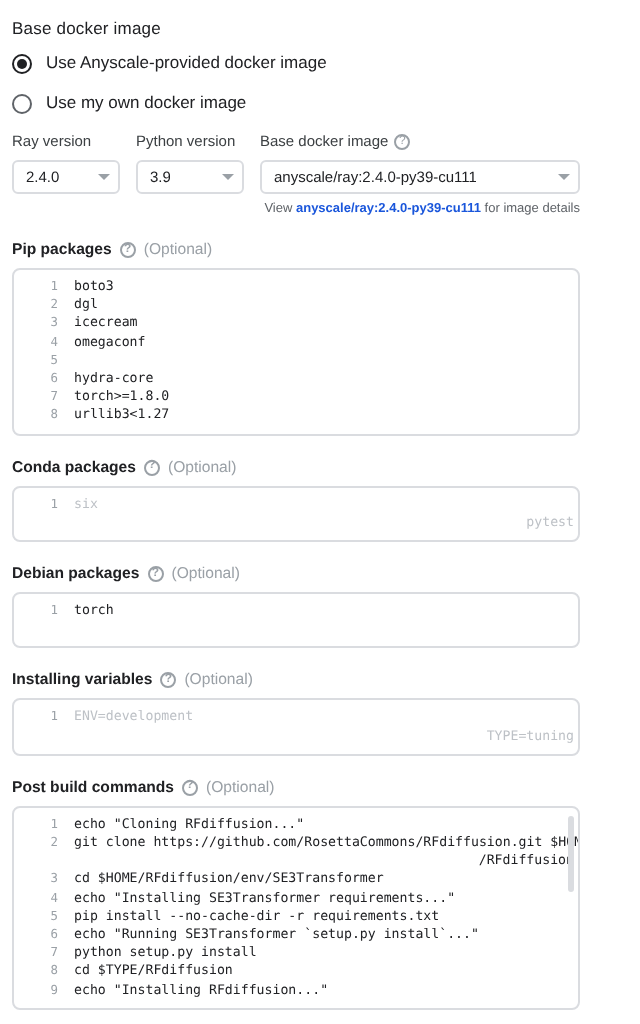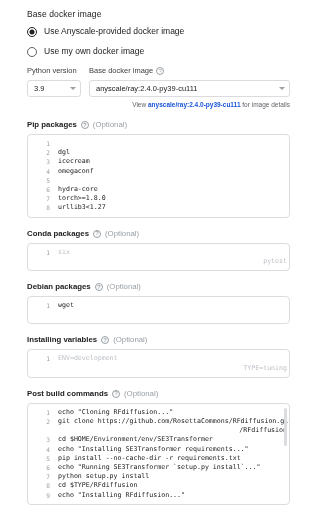--- a/index.html
+++ b/index.html
@@ -11,21 +11,21 @@
     width: 300px;
     height: 512px;
     font-family: "Liberation Sans", sans-serif;
     color: #202124;
     overflow: hidden;
   }
   .page {
     width: 300px;
     height: 410px;
     box-sizing: border-box;
-    padding: 8px 10px 0 27px;
+    padding: 8px 10px 0 6px;
     position: relative;
   }
   .section-title {
     font-size: 8.5px;
     color: #202124;
     line-height: 12px;
     margin: 0 0 6px 0;
     letter-spacing: 0.1px;
   }
   .radio-row {
@@ -200,20 +200,27 @@
       <span class="radio-label">Use Anyscale-provided docker image</span>
     </div>
 
     <div class="radio-row">
       <span class="radio"></span>
       <span class="radio-label">Use my own docker image</span>
     </div>
   </div>
 
   <div class="fields-row">
+    <div class="field-col ray">
+      <div class="field-label">Ray version</div>
+      <div class="select">
+        <span class="val">2.4.0</span>
+        <span class="caret"></span>
+      </div>
+    </div>
 
     <div class="field-col py">
       <div class="field-label">Python version</div>
       <div class="select">
         <span class="val">3.9</span>
         <span class="caret"></span>
       </div>
     </div>
 
     <div class="field-col img">
@@ -231,21 +238,21 @@
     </div>
   </div>
 
   <div class="block">
     <div class="block-label">
       <span>Pip packages</span>
       <span class="help">?</span>
       <span class="optional">(Optional)</span>
     </div>
     <div class="editor">
-      <div class="code-line"><span class="gutter">1</span></div>
+      <div class="code-line"><span class="gutter">1</span><span class="code-text">boto3</span></div>
       <div class="code-line"><span class="gutter">2</span><span class="code-text">dgl</span></div>
       <div class="code-line"><span class="gutter">3</span><span class="code-text">icecream</span></div>
       <div class="code-line"><span class="gutter">4</span><span class="code-text">omegaconf</span></div>
       <div class="code-line"><span class="gutter">5</span></div>
       <div class="code-line"><span class="gutter">6</span><span class="code-text">hydra-core</span></div>
       <div class="code-line"><span class="gutter">7</span><span class="code-text">torch&gt;=1.8.0</span></div>
       <div class="code-line"><span class="gutter">8</span><span class="code-text">urllib3&lt;1.27</span></div>
     </div>
   </div>
 
@@ -261,21 +268,21 @@
     </div>
   </div>
 
   <div class="block">
     <div class="block-label">
       <span>Debian packages</span>
       <span class="help">?</span>
       <span class="optional">(Optional)</span>
     </div>
     <div class="editor">
-      <div class="code-line"><span class="gutter">1</span><span class="code-text">wget</span></div>
+      <div class="code-line"><span class="gutter">1</span><span class="code-text">torch</span></div>
       <div class="code-line"><span class="code-text cont">&nbsp;</span></div>
     </div>
   </div>
 
   <div class="block">
     <div class="block-label">
       <span>Installing variables</span>
       <span class="help">?</span>
       <span class="optional">(Optional)</span>
     </div>
@@ -288,21 +295,21 @@
   <div class="block">
     <div class="block-label">
       <span>Post build commands</span>
       <span class="help">?</span>
       <span class="optional">(Optional)</span>
     </div>
     <div class="editor scrolly">
       <div class="code-line"><span class="gutter">1</span><span class="code-text">echo "Cloning RFdiffusion..."</span></div>
       <div class="code-line"><span class="gutter">2</span><span class="code-text">git clone https://github.com/RosettaCommons/RFdiffusion.git $HOME</span></div>
       <div class="code-line"><span class="code-text cont">/RFdiffusion</span></div>
-      <div class="code-line"><span class="gutter">3</span><span class="code-text">cd $HOME/Environment/env/SE3Transformer</span></div>
+      <div class="code-line"><span class="gutter">3</span><span class="code-text">cd $HOME/RFdiffusion/env/SE3Transformer</span></div>
       <div class="code-line"><span class="gutter">4</span><span class="code-text">echo "Installing SE3Transformer requirements..."</span></div>
       <div class="code-line"><span class="gutter">5</span><span class="code-text">pip install --no-cache-dir -r requirements.txt</span></div>
       <div class="code-line"><span class="gutter">6</span><span class="code-text">echo "Running SE3Transformer `setup.py install`..."</span></div>
       <div class="code-line"><span class="gutter">7</span><span class="code-text">python setup.py install</span></div>
       <div class="code-line"><span class="gutter">8</span><span class="code-text">cd $TYPE/RFdiffusion</span></div>
       <div class="code-line"><span class="gutter">9</span><span class="code-text">echo "Installing RFdiffusion..."</span></div>
     </div>
   </div>
 
 </div>

